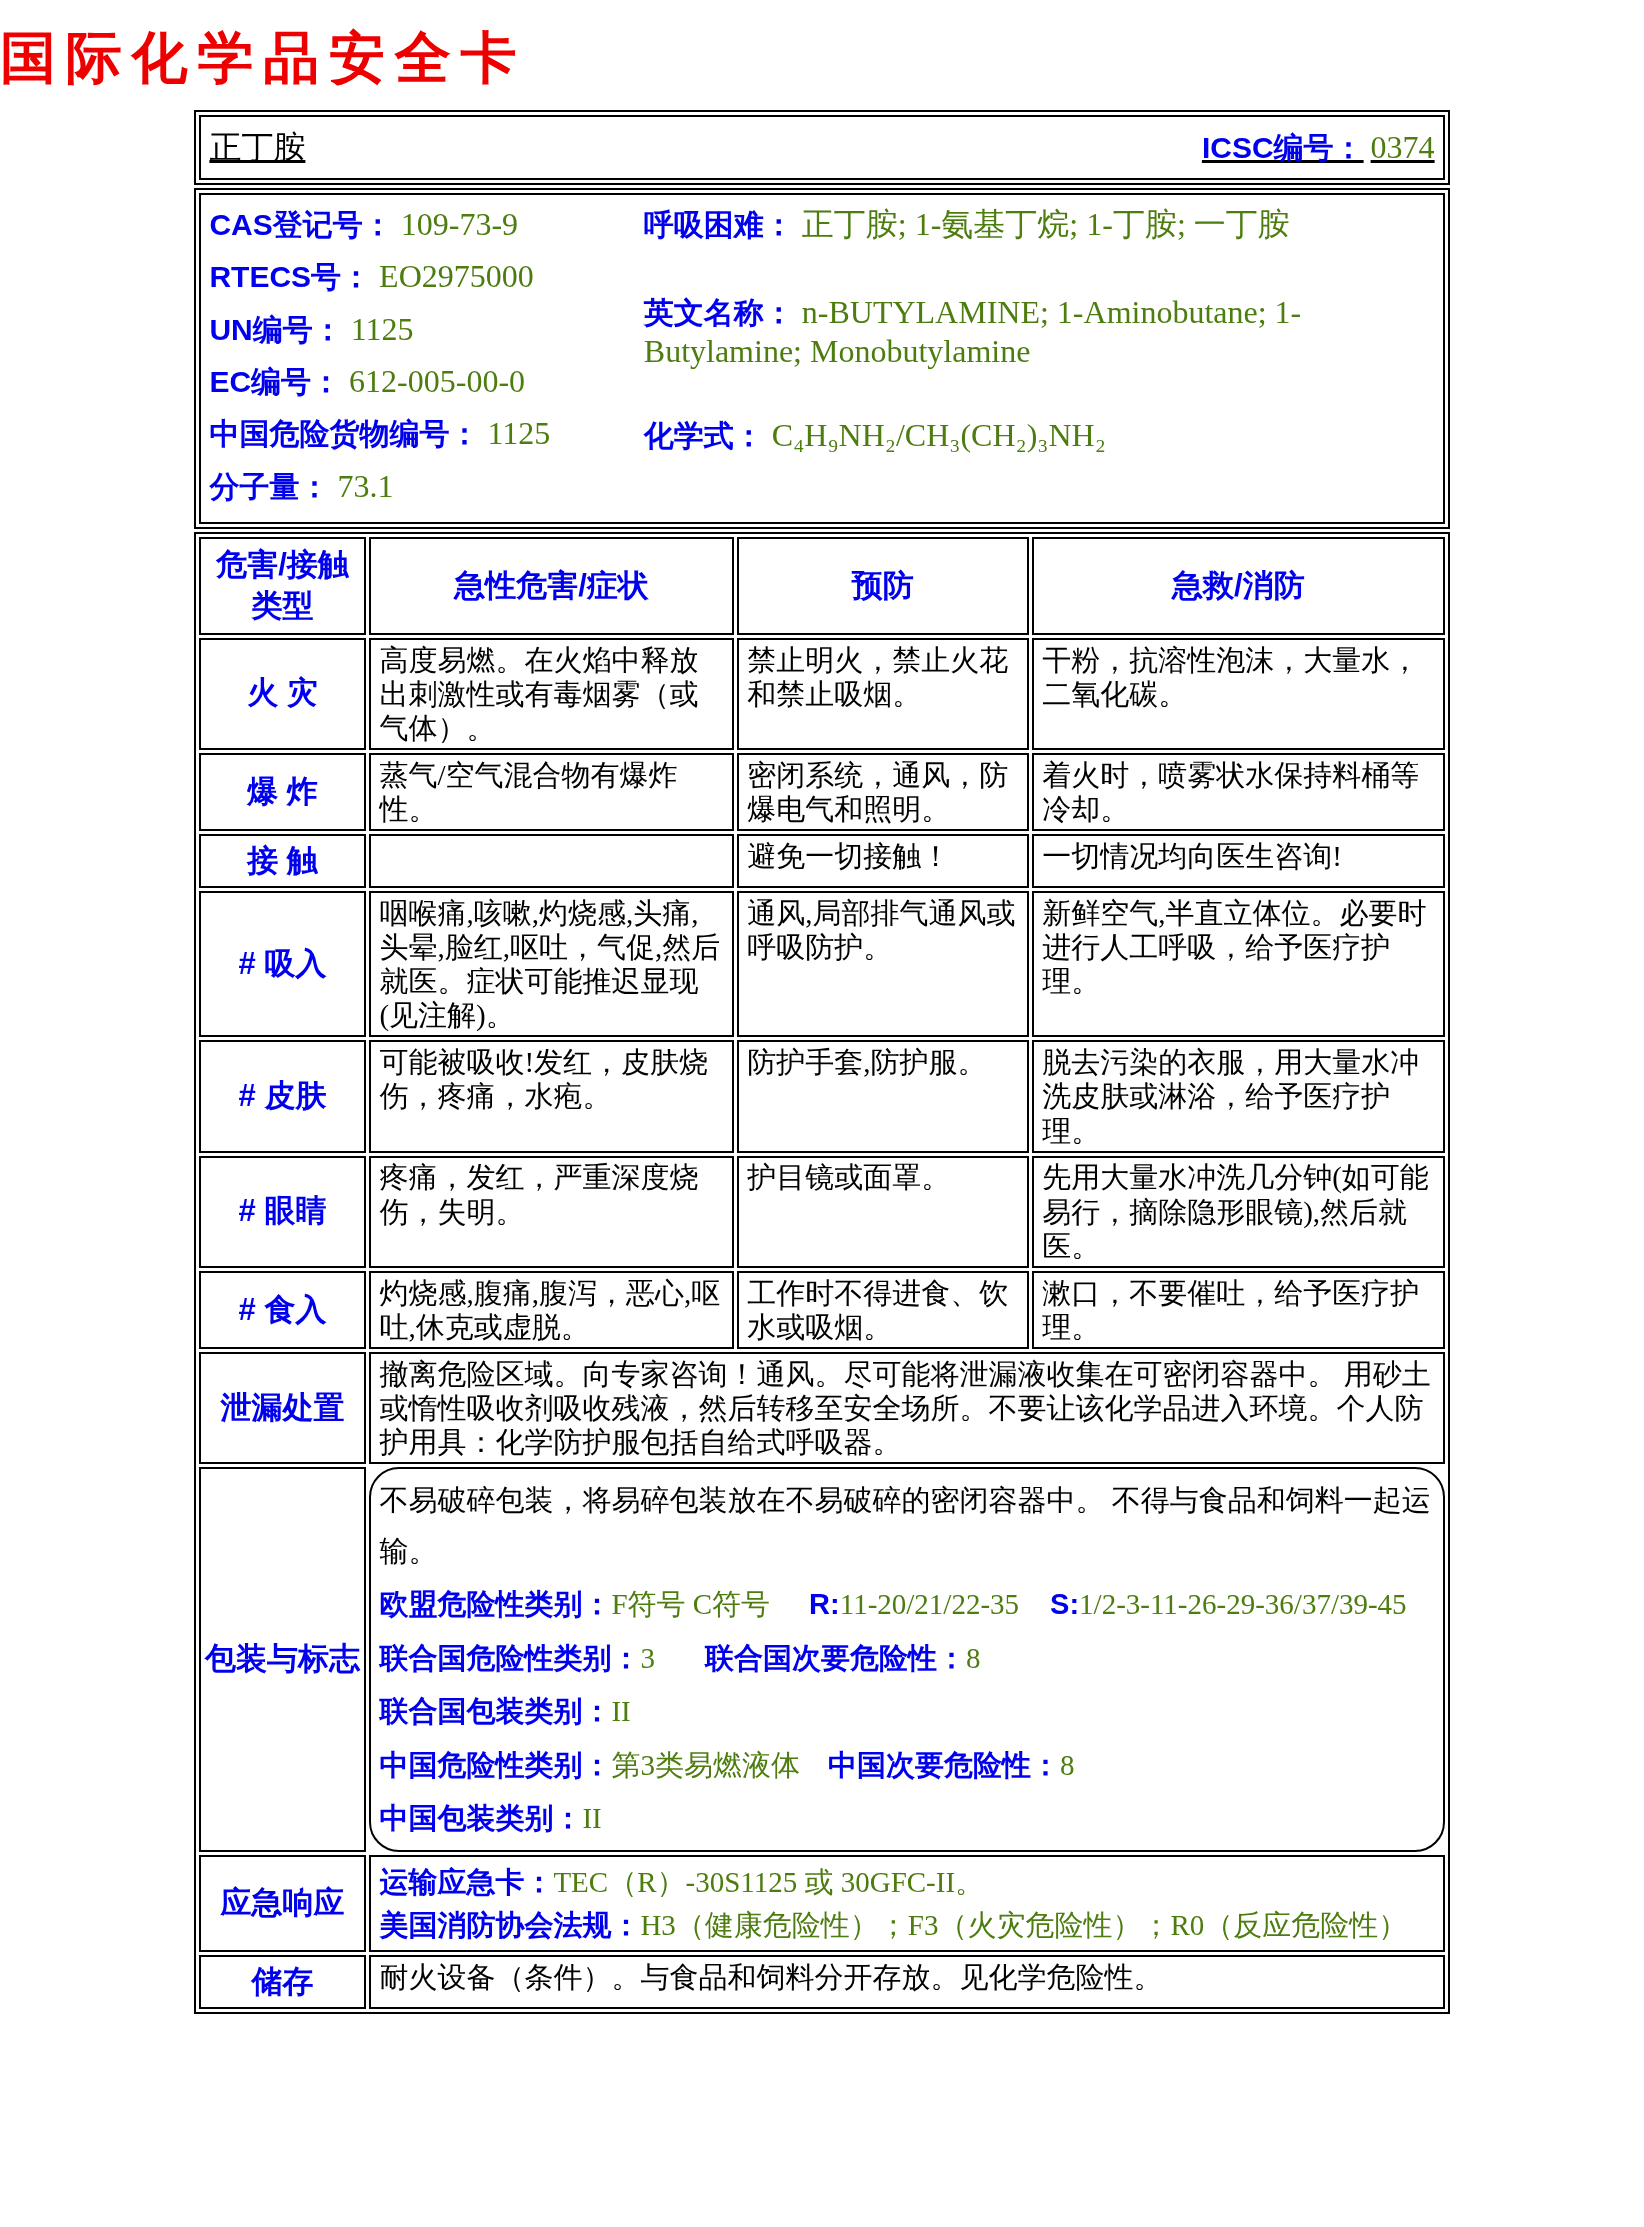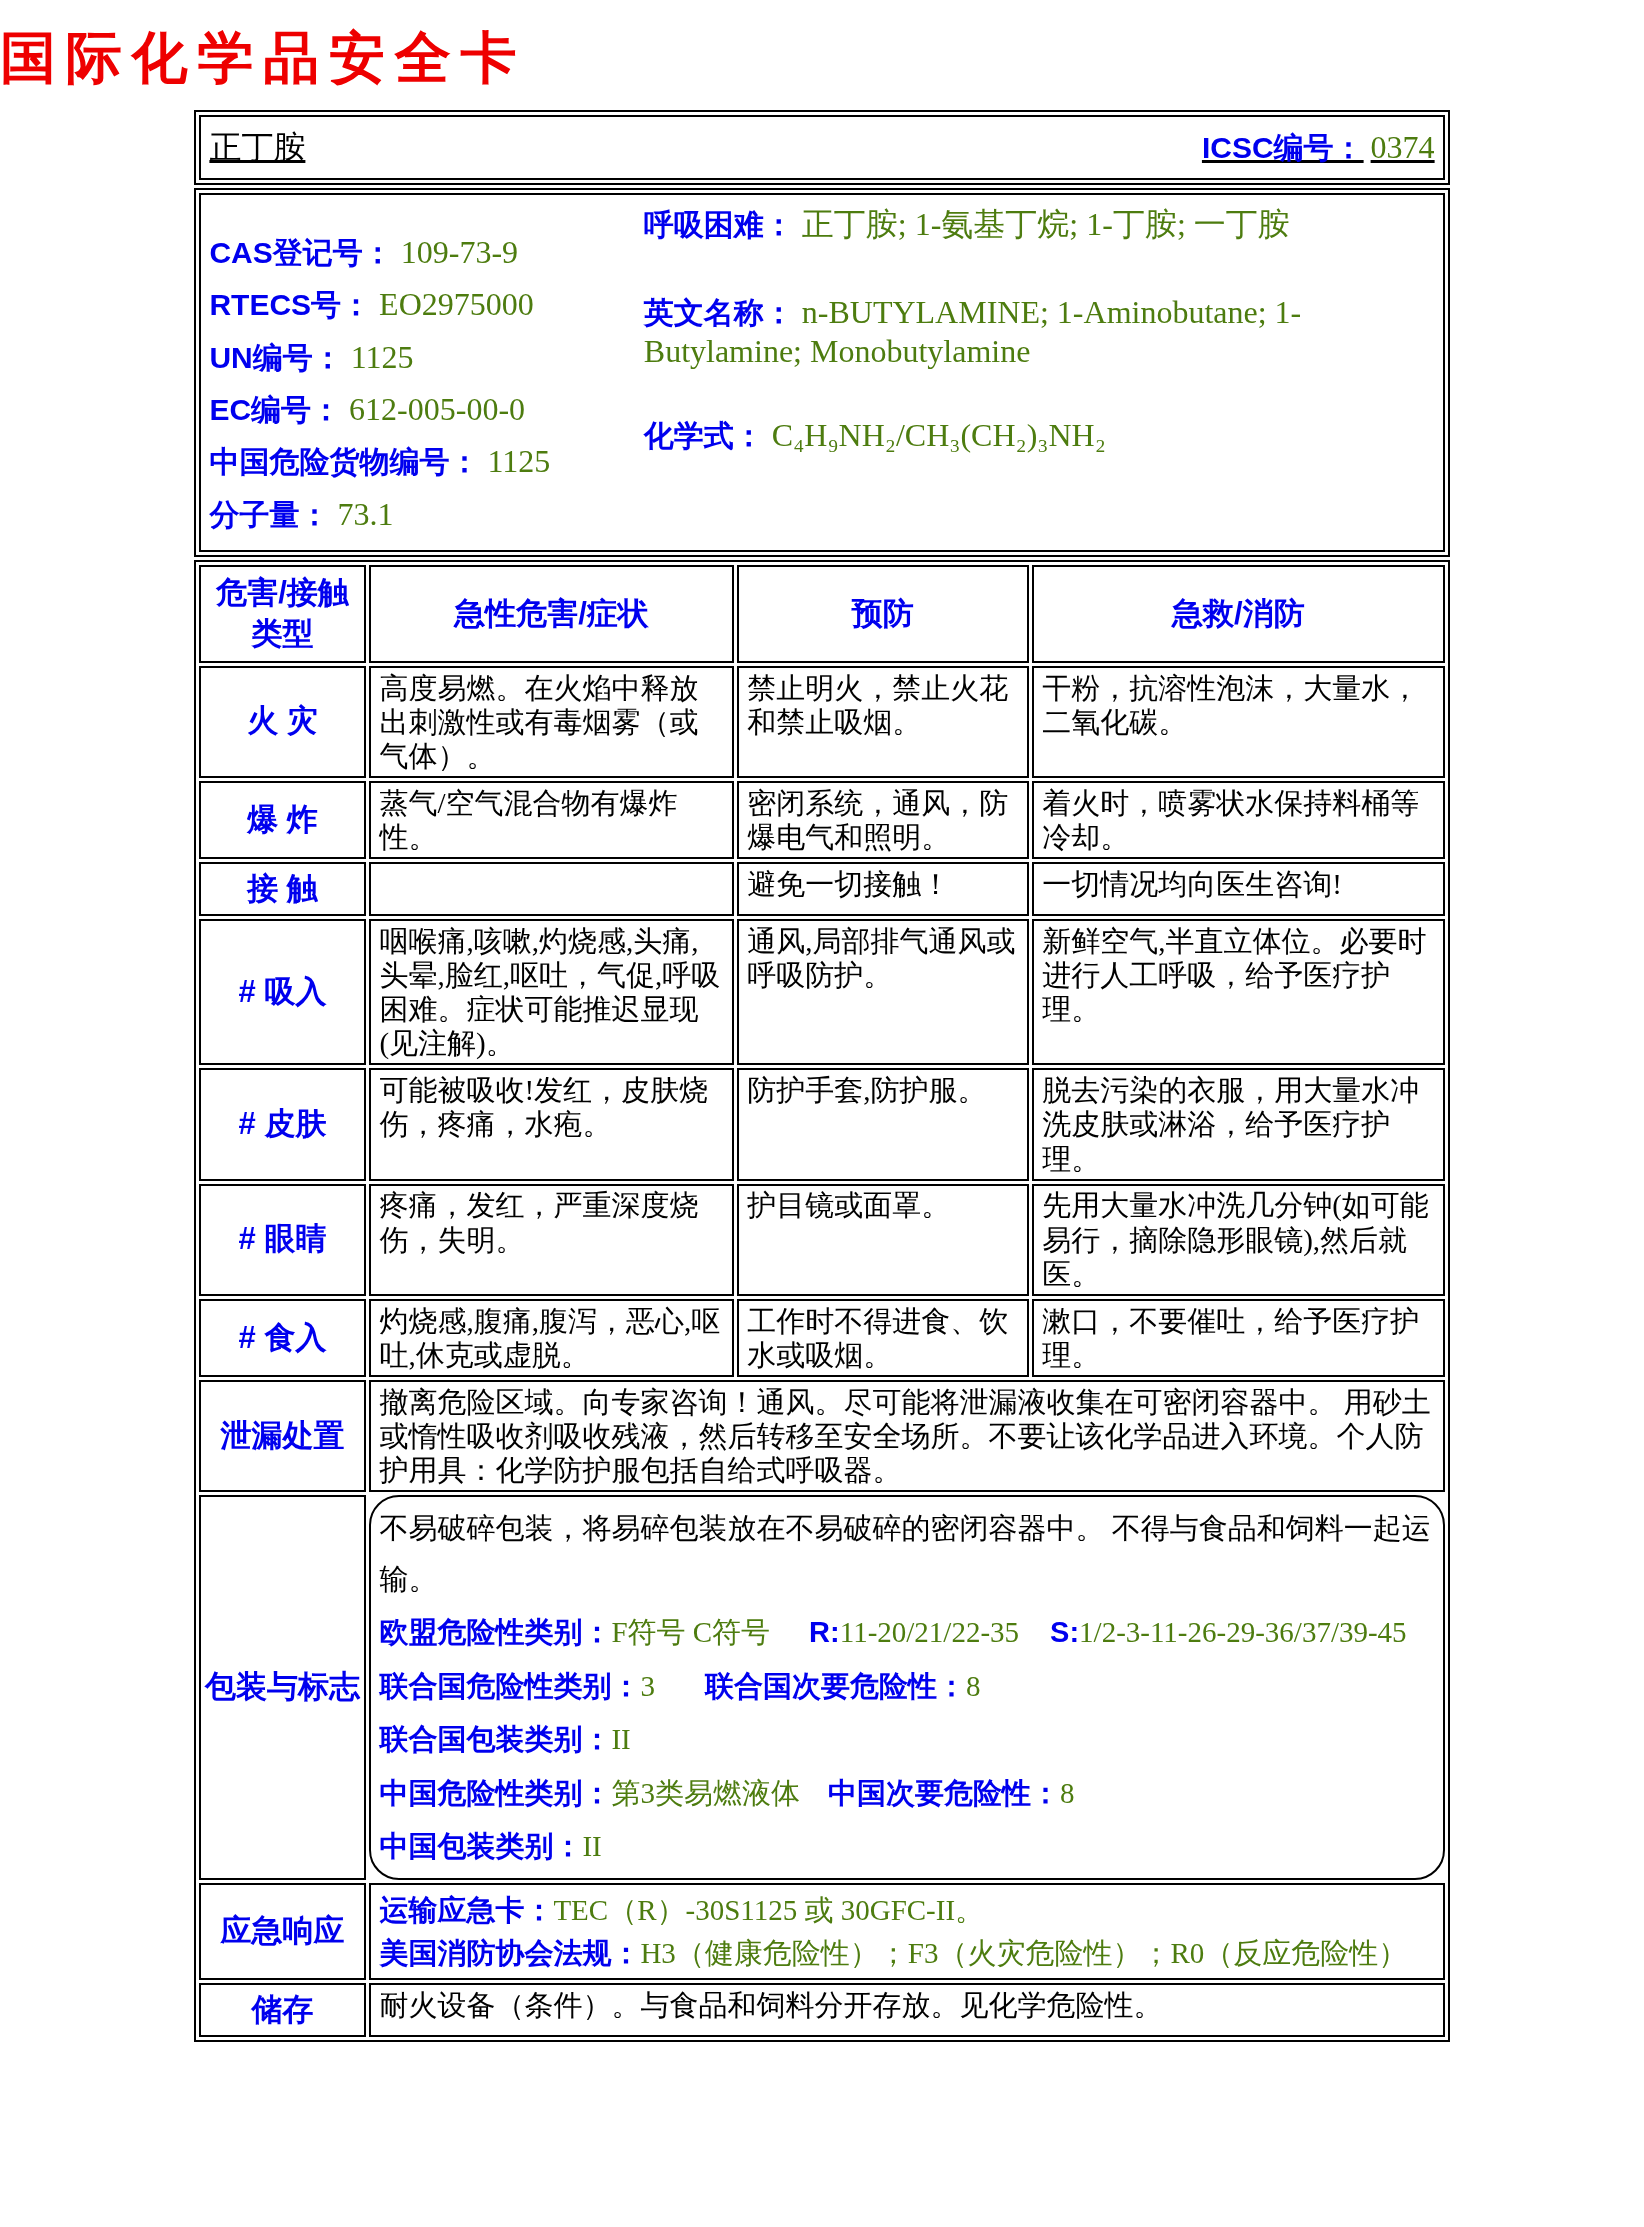--- a/index.html
+++ b/index.html
@@ -19,21 +19,21 @@
   
   .blab{color:#0000ee;font-family:"Liberation Sans","DejaVu Sans",sans-serif;font-weight:bold;}
   .val{color:#4d7c0f;font-family:"Liberation Serif","DejaVu Serif",serif;}
   
   .strip-inner{display:flex;justify-content:space-between;align-items:center;min-height:56px;text-decoration:underline;}
   .substance{font-size:32px;}
   .icsc-wrap{font-size:30px;}
   .icsc-wrap .val{font-size:32px;margin-left:7px;}
   
   .info-cols{display:flex;min-height:252px;}
-  .info-left{width:426px;flex:0 0 426px;margin-top:28px;}
+  .info-left{width:426px;flex:0 0 426px;}
   .info-right{flex:1;padding-left:8.4px;}
   .info-line{margin:7px 0 14px 0;font-size:32px;}
   .info-line .blab{font-size:30px;}
   .en-line{margin-top:50px;}
   .formula-line{margin-top:46px;}
   
   td.hcell{
     height:98px;vertical-align:middle;text-align:center;
     color:#0000ee;font-family:"Liberation Sans","DejaVu Sans",sans-serif;
     font-weight:bold;font-size:31px;line-height:1.3;
@@ -128,21 +128,21 @@
 
       <tr>
         <td class="rlabel">接 触</td>
         <td class="body"></td>
         <td class="body">避免一切接触！</td>
         <td class="body">一切情况均向医生咨询!</td>
       </tr>
 
       <tr>
         <td class="rlabel"># 吸入</td>
-        <td class="body">咽喉痛,咳嗽,灼烧感,头痛,头晕,脸红,呕吐，气促,呼吸困难。症状可能推迟显现(见注解)。</td>
+        <td class="body">咽喉痛,咳嗽,灼烧感,头痛,头晕,脸红,呕吐，气促,然后就医。症状可能推迟显现(见注解)。</td>
         <td class="body">通风,局部排气通风或呼吸防护。</td>
         <td class="body">新鲜空气,半直立体位。必要时进行人工呼吸，给予医疗护理。</td>
       </tr>
 
       <tr>
         <td class="rlabel"># 皮肤</td>
         <td class="body">可能被吸收!发红，皮肤烧伤，疼痛，水疱。</td>
         <td class="body">防护手套,防护服。</td>
         <td class="body">脱去污染的衣服，用大量水冲洗皮肤或淋浴，给予医疗护理。</td>
       </tr>

